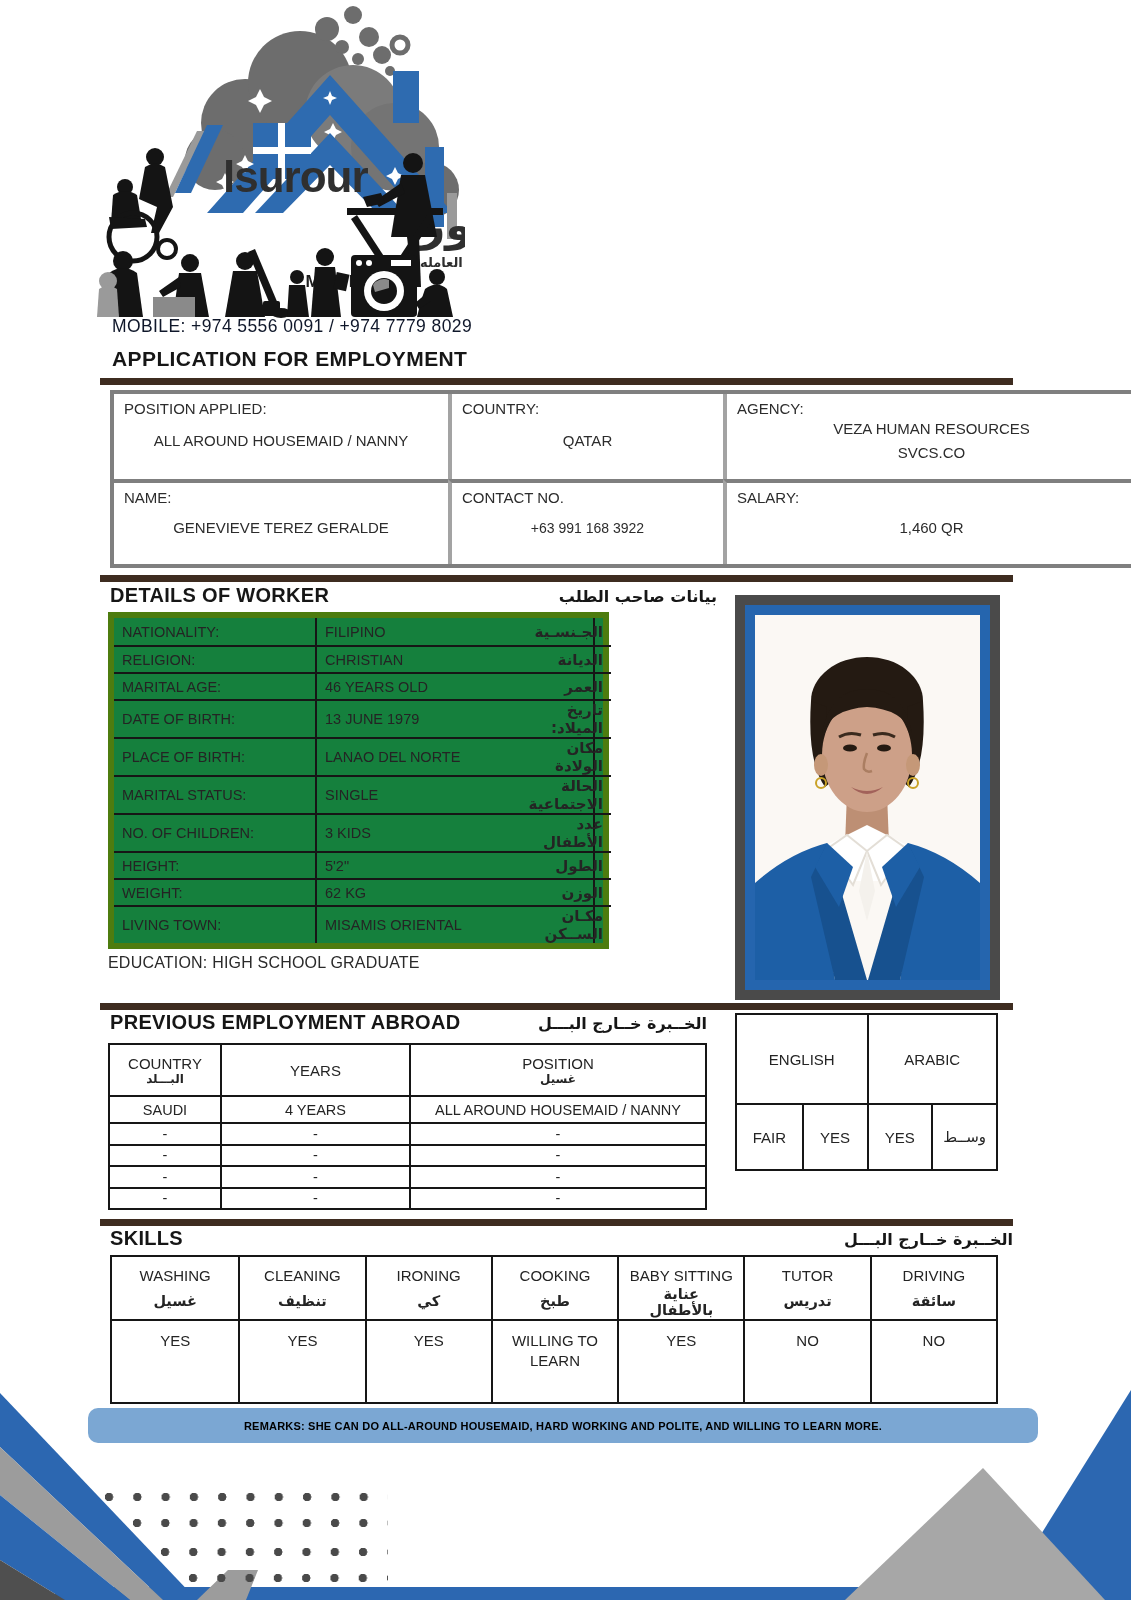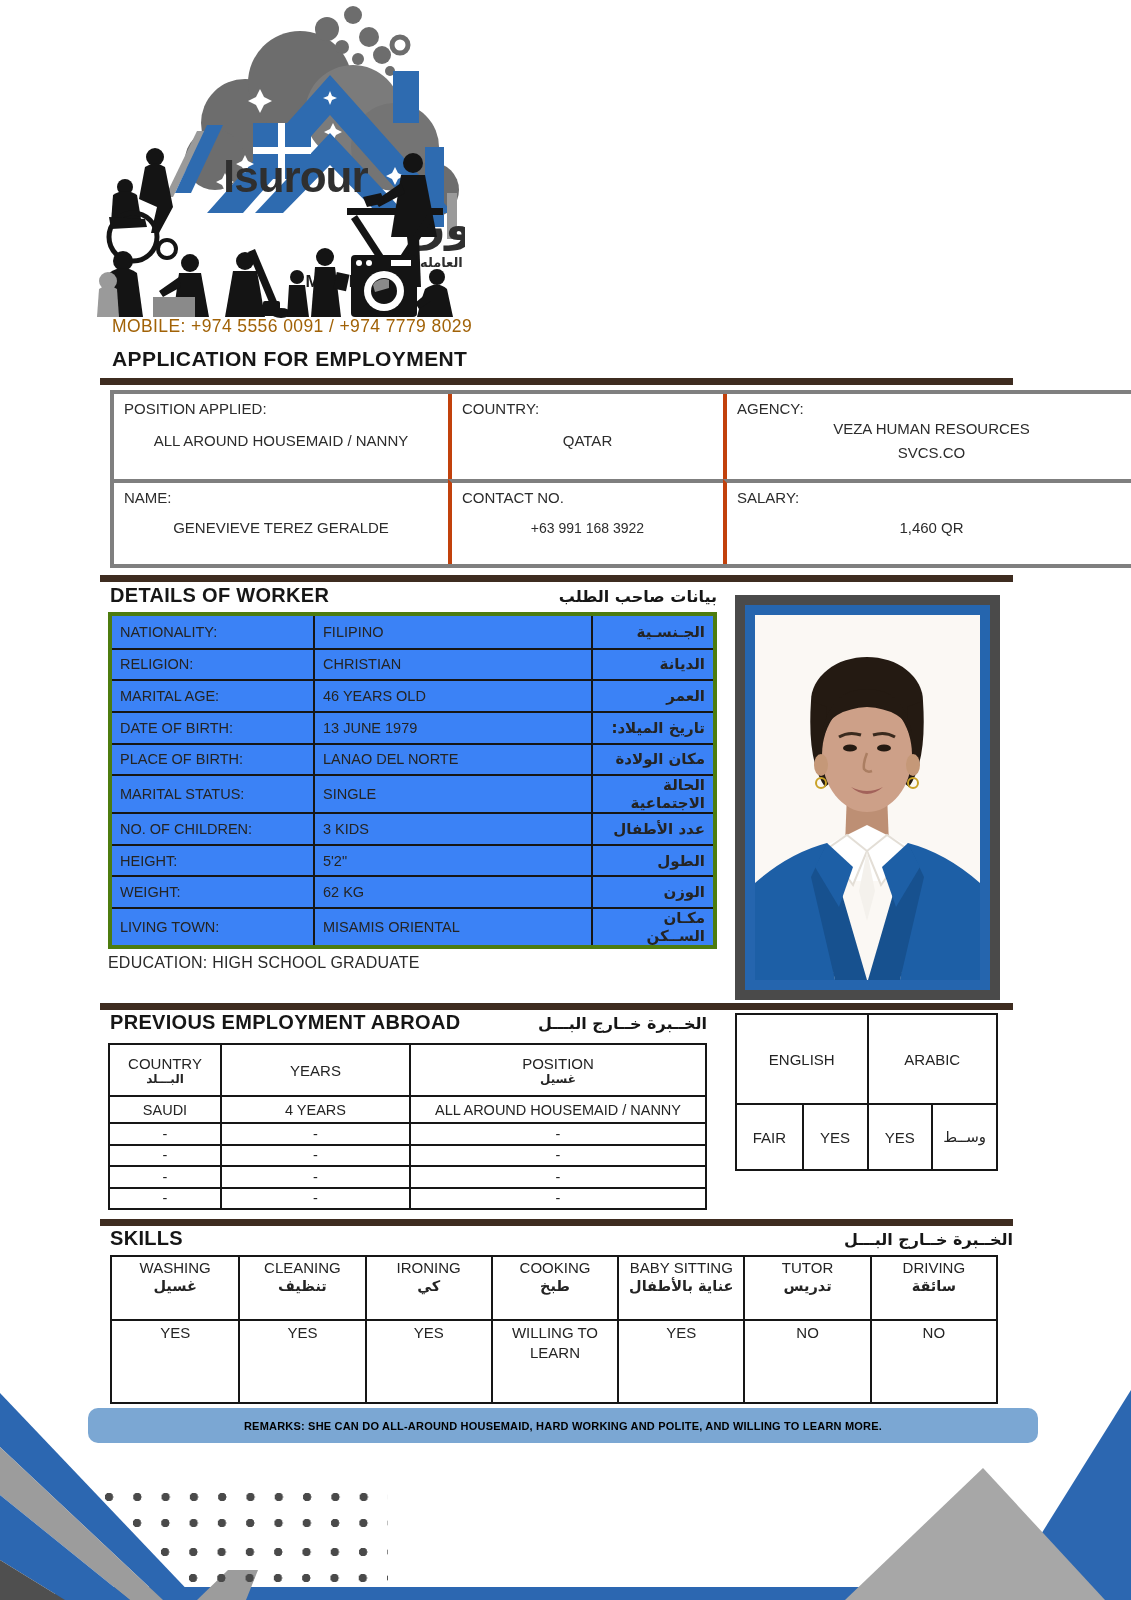--- a/index.html
+++ b/index.html
@@ -1,40 +1,40 @@
 <!DOCTYPE html>
 <html><head>
 <meta charset="utf-8">
 <style>
   html,body{margin:0;padding:0;background:#e8e8e8;}
   #page{position:relative;width:1131px;height:1600px;background:#ffffff;overflow:hidden;
         font-family:"Liberation Sans",sans-serif;color:#2c2c2c;margin:0 auto;}
   .abs{position:absolute;}
   .ar{direction:rtl;font-family:"DejaVu Sans",sans-serif;}
   
-  .mobile-line{left:112px;top:316px;font-size:17.5px;letter-spacing:.4px;color:#a16207;}
+  .mobile-line{left:112px;top:316px;font-size:17.5px;letter-spacing:.4px;color:#0f172a;}
   .doc-title{left:112px;top:347px;font-size:21px;font-weight:bold;color:#161616;letter-spacing:.4px;}
   .rule{left:100px;width:913px;height:7px;background:#3e2c20;}
   
   .app-table{left:110px;top:390px;width:1030px;height:178px;border:4px solid #7f7f7f;background:#fff;
              display:grid;grid-template-columns:334px 275px 1fr;grid-template-rows:1fr 1fr;box-sizing:border-box;}
-  .app-cell{border-left:4px solid #c2410c;border-top:4px solid #7f7f7f;display:flex;flex-direction:column;
+  .app-cell{border-left:4px solid #a3a3a3;border-top:4px solid #7f7f7f;display:flex;flex-direction:column;
             padding:6px 10px 4px 10px;box-sizing:border-box;min-width:0;}
   .app-cell.r1{border-top:none;}
   .app-cell.c1{border-left:none;}
   .cell-label{font-size:15px;color:#2c2c2c;}
   .cell-value{flex:1;display:flex;align-items:center;justify-content:center;text-align:center;
               font-size:15px;color:#2c2c2c;padding:0 6px 10px 6px;line-height:1.6;}
   
   .sec-head{display:flex;justify-content:space-between;align-items:baseline;}
   .sec-title{font-size:20px;font-weight:bold;color:#161616;letter-spacing:.3px;}
   .sec-title-ar{font-size:16px;font-weight:bold;color:#161616;}
   
-  .details-table{left:108px;top:612px;width:609px;height:337px;border:4px solid #4d7c0f;box-sizing:border-box;
-                 display:grid;grid-template-columns:201px 278px 1fr;grid-auto-rows:1fr;background:#3b82f6;}
+  .details-table{left:108px;top:612px;width:501px;height:337px;border:6px solid #4d7c0f;box-sizing:border-box;
+                 display:grid;grid-template-columns:201px 278px 1fr;grid-auto-rows:1fr;background:#15803d;}
   .d-cell{border-left:2px solid #161616;border-top:2px solid #161616;display:flex;align-items:center;
           font-size:14.5px;color:#242424;padding:0 8px;box-sizing:border-box;min-width:0;}
   .d-cell.r1{border-top:none;}
   .d-cell.c1{border-left:none;}
   .d-ar{justify-content:flex-start;direction:rtl;font-family:"DejaVu Sans",sans-serif;font-size:15px;font-weight:600;}
   .edu-line{left:108px;top:954px;font-size:16px;color:#2a2a2a;letter-spacing:.2px;}
   
   .emp-table{left:108px;top:1043px;width:599px;height:167px;border:2px solid #161616;box-sizing:border-box;
              display:grid;grid-template-columns:110px 189px 1fr;grid-template-rows:50px 27px 1fr 1fr 1fr 1fr;background:#fff;}
   .e-cell{border-left:2px solid #161616;border-top:2px solid #161616;display:flex;flex-direction:column;
@@ -48,22 +48,22 @@
               display:grid;grid-template-columns:1fr 1fr 1fr 1fr;grid-template-rows:88px 1fr;background:#fff;}
   .l-cell{border-left:2px solid #161616;border-top:2px solid #161616;display:flex;align-items:center;justify-content:center;
           font-size:15px;color:#242424;box-sizing:border-box;min-width:0;}
   .l-cell.r1{border-top:none;}
   .l-cell.c1{border-left:none;}
   .l-top{grid-column:span 2;}
   
   .skills-table{left:110px;top:1255px;width:888px;height:149px;border:2px solid #161616;box-sizing:border-box;
                 display:grid;grid-template-columns:repeat(7,1fr);grid-template-rows:62px 1fr;background:#fff;}
   .s-cell{border-left:2px solid #161616;border-top:2px solid #161616;display:flex;flex-direction:column;
-          align-items:center;justify-content:flex-start;text-align:center;font-size:15px;color:#242424;
-          box-sizing:border-box;min-width:0;padding:2px;}
+          align-items:center;justify-content:space-between;text-align:center;font-size:15px;color:#242424;
+          box-sizing:border-box;min-width:0;padding:10px;}
   .s-cell.r1{border-top:none;}
   .s-cell.c1{border-left:none;}
   .s-ar{font-size:14.5px;font-weight:600;margin-top:2px;}
   .s-val{font-size:15px;line-height:1.35;}
   
   .remarks{left:88px;top:1408px;width:950px;height:35px;background:#7ba7d3;border-radius:10px;
            display:flex;align-items:center;justify-content:center;font-size:11px;font-weight:bold;
            color:#000000;letter-spacing:.2px;}
   
   .photo-frame{left:735px;top:595px;width:265px;height:405px;border:10px solid #4a4a4a;box-sizing:border-box;background:#4a4a4a;}

